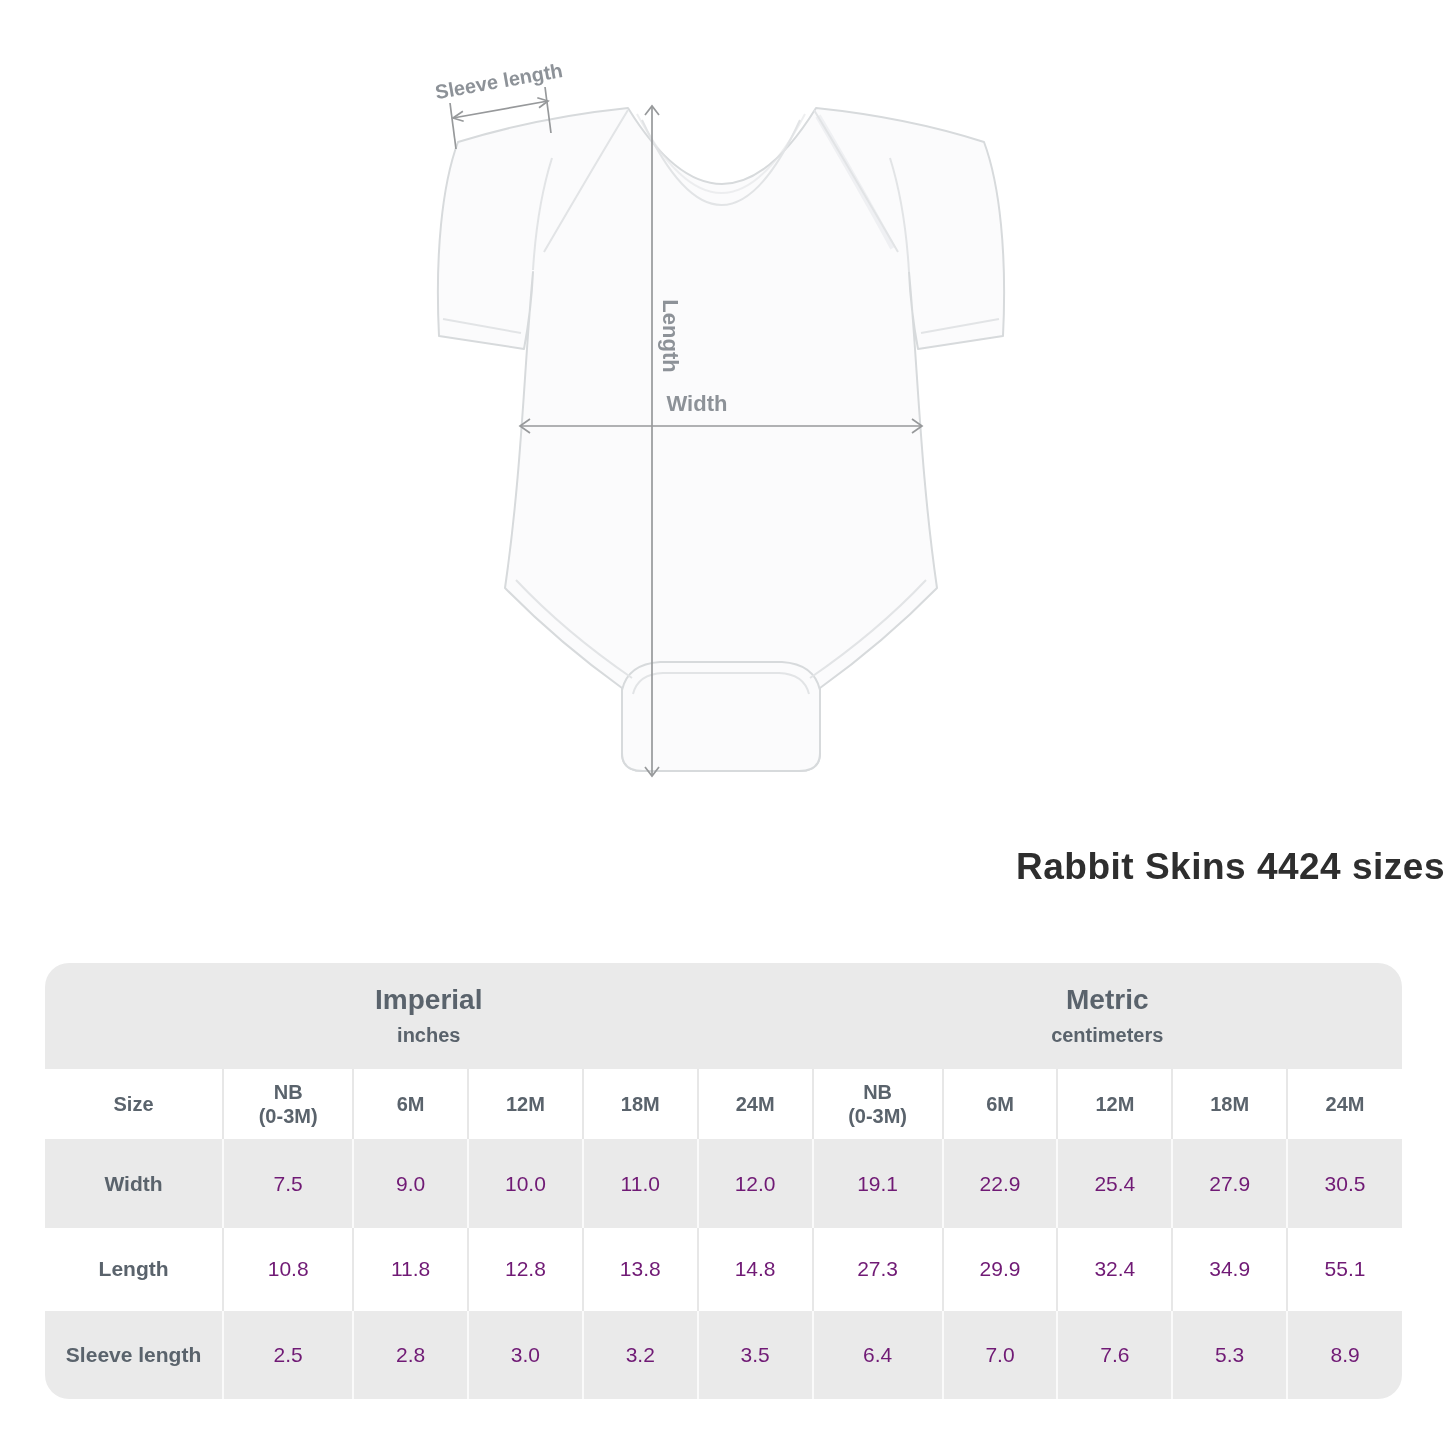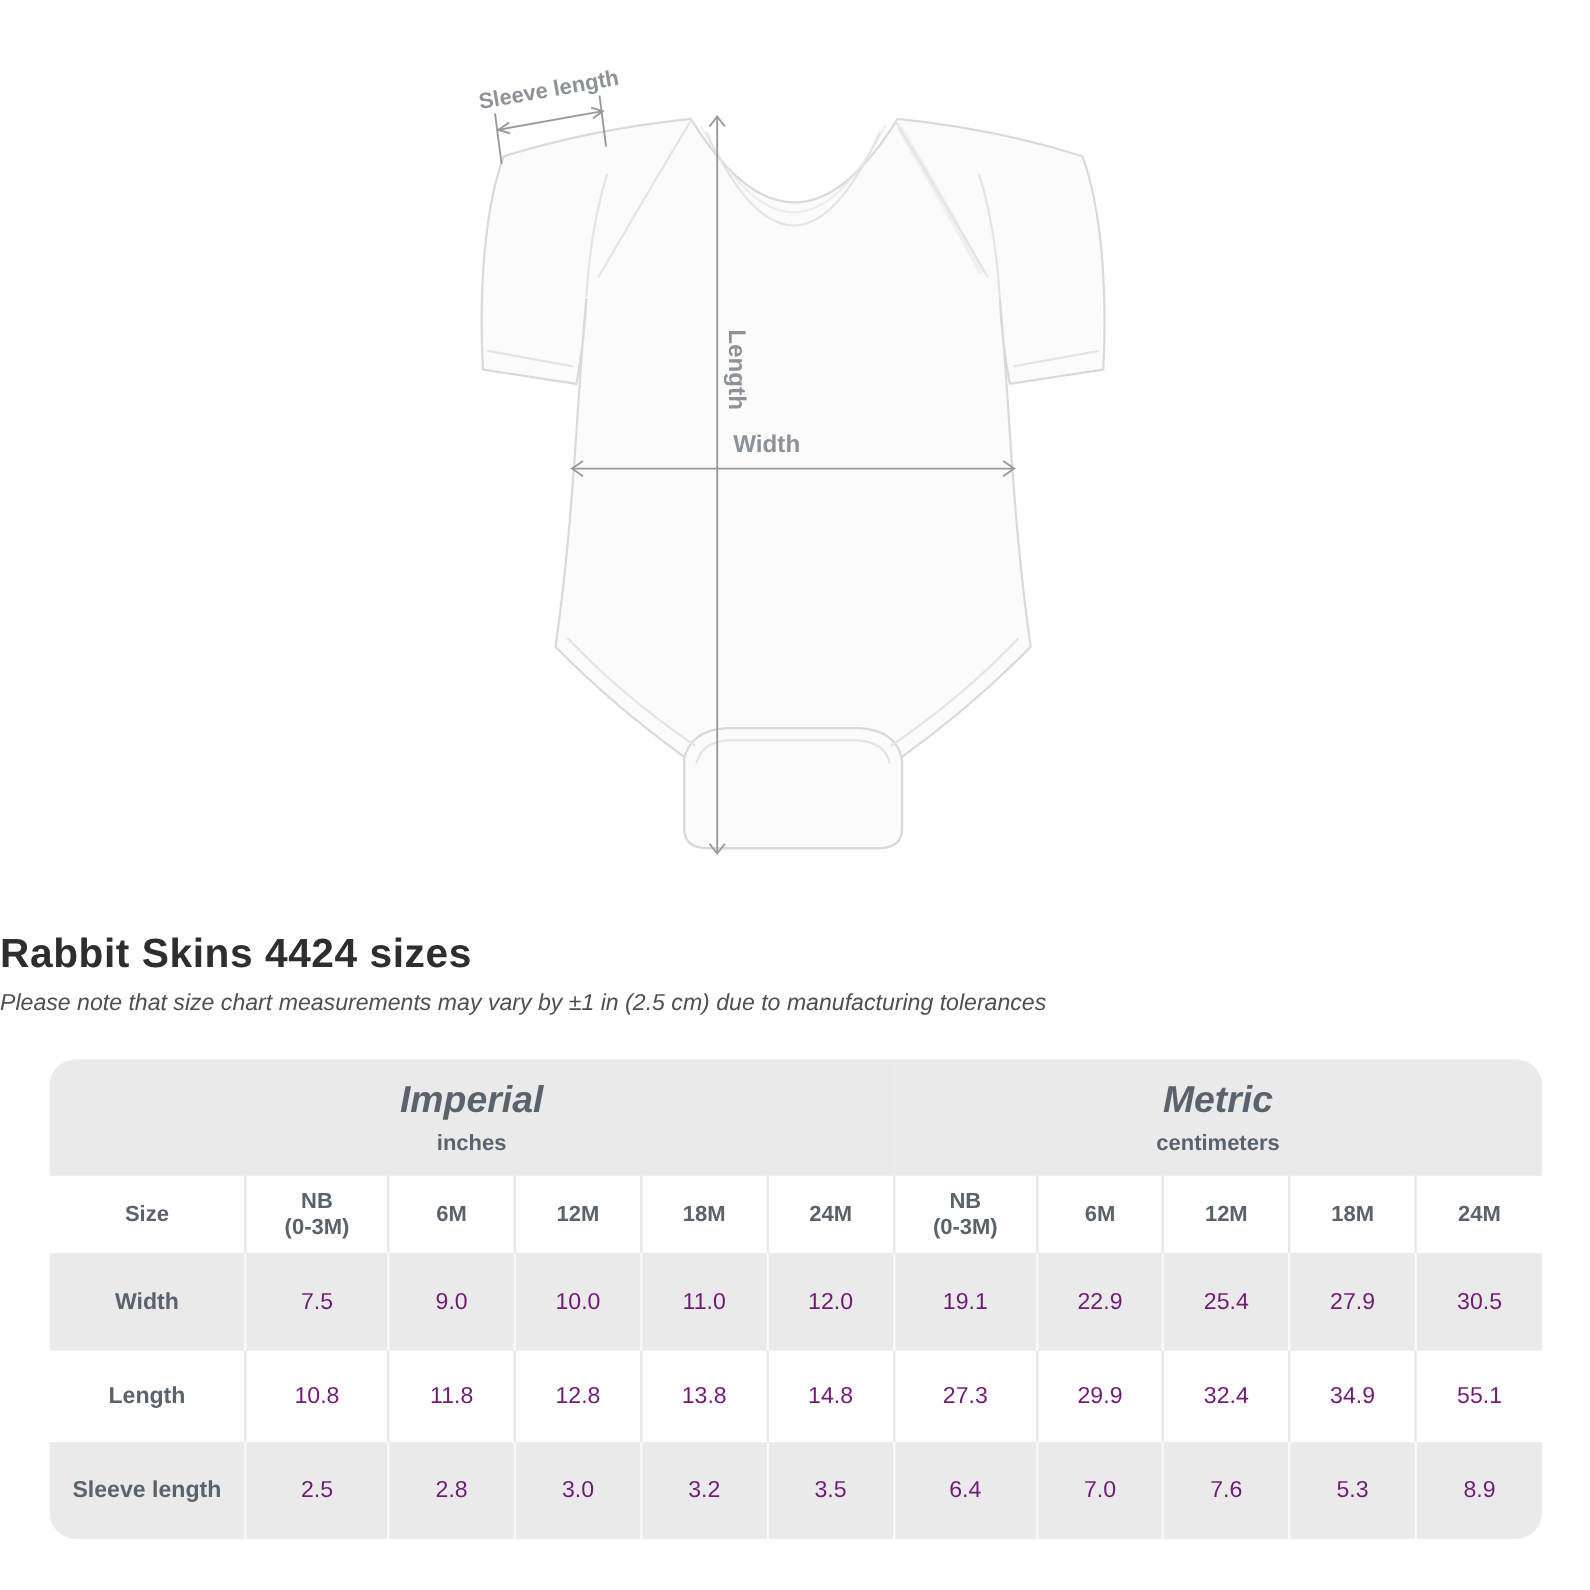--- a/index.html
+++ b/index.html
@@ -9,32 +9,32 @@
   }
   
   .figure-wrap{position:absolute;left:410px;top:50px;width:600px;height:770px;}
   .figure-wrap svg{display:block;width:100%;height:100%;}
   .garment{fill:#fbfbfc;stroke:#d7dadc;stroke-width:2;stroke-linejoin:round;}
   .seam{fill:none;stroke:#e2e4e6;stroke-width:2;}
   .seam-soft{fill:none;stroke:#eceef0;stroke-width:6;opacity:.8;}
   .dim{fill:none;stroke:#97999b;stroke-width:1.7;}
   .dim-label{fill:#8d9298;font-weight:bold;font-family:"Liberation Sans","DejaVu Sans",sans-serif;}
   
-  .heading{position:absolute;left:0;top:846px;width:1445px;text-align:left;}
+  .heading{position:absolute;left:0;top:846px;width:1445px;text-align:right;}
   .title{font-size:37px;font-weight:bold;color:#2e2e2e;letter-spacing:0.5px;}
   .subtitle{margin-top:12px;font-size:21px;font-style:italic;color:#4f4f4f;}
   
   .chart-box{position:absolute;left:45px;top:963px;width:1357px;height:436px;
     border-radius:24px;overflow:hidden;background:#ffffff;}
   table.size-chart{border-collapse:collapse;table-layout:fixed;width:100%;height:100%;}
   table.size-chart th,table.size-chart td{padding:0;margin:0;text-align:center;vertical-align:middle;}
   col.c-size{width:178px;} col.c-nb{width:130px;} col.c-std{width:114.75px;}
   tr.units{height:103px;}
   tr.units th{background:#eaeaea;border:none;}
-  .unit-name{font-size:34px;font-weight:bold;font-style:italic;color:#5a636c;}
+  .unit-name{font-size:28px;font-weight:bold;color:#5a636c;}
   .unit-sub{margin-top:8px;font-size:20px;color:#5a636c;}
   tr.sizes{height:68px;}
   tr.sizes th{background:#ffffff;border-left:2px solid #e7e7e7;
     font-size:20px;font-weight:bold;color:#5a636c;white-space:pre-line;line-height:1.2;}
   tr.sizes th:first-child{border-left:none;}
   tr.r-shade td{background:#eaeaea;border-left:2px solid #fafafa;}
   tr.r-plain td{background:#ffffff;border-left:2px solid #e7e7e7;}
   tr.r-shade td:first-child,tr.r-plain td:first-child{border-left:none;}
   tr.r1{height:87px;} tr.r2{height:80px;} tr.r3{height:86px;}
   td.row-label{font-size:21px;font-weight:bold;color:#5a636c;}
@@ -107,21 +107,20 @@
         <path class="dim" d="M 539,107.7 L 548,101 L 537.3,97.8"></path>
         <path class="dim" d="M 450,103 L 456,149"></path>
         <path class="dim" d="M 545,87 L 551,133"></path>
       </g>
       <text class="dim-label" x="500" y="88" font-size="20" text-anchor="middle" transform="rotate(-10 500 88)">Sleeve length</text>
     </svg>
   </div>
 
   <div class="heading">
     <div class="title">Rabbit Skins 4424 sizes</div>
-    <div class="subtitle">Please note that size chart measurements may vary by ±1 in (2.5 cm) due to manufacturing tolerances</div>
   </div>
 
   <div class="chart-box">
     <table class="size-chart">
       <colgroup>
         <col class="c-size">
           <col class="c-nb">
           <col class="c-std">
           <col class="c-std">
           <col class="c-std">

